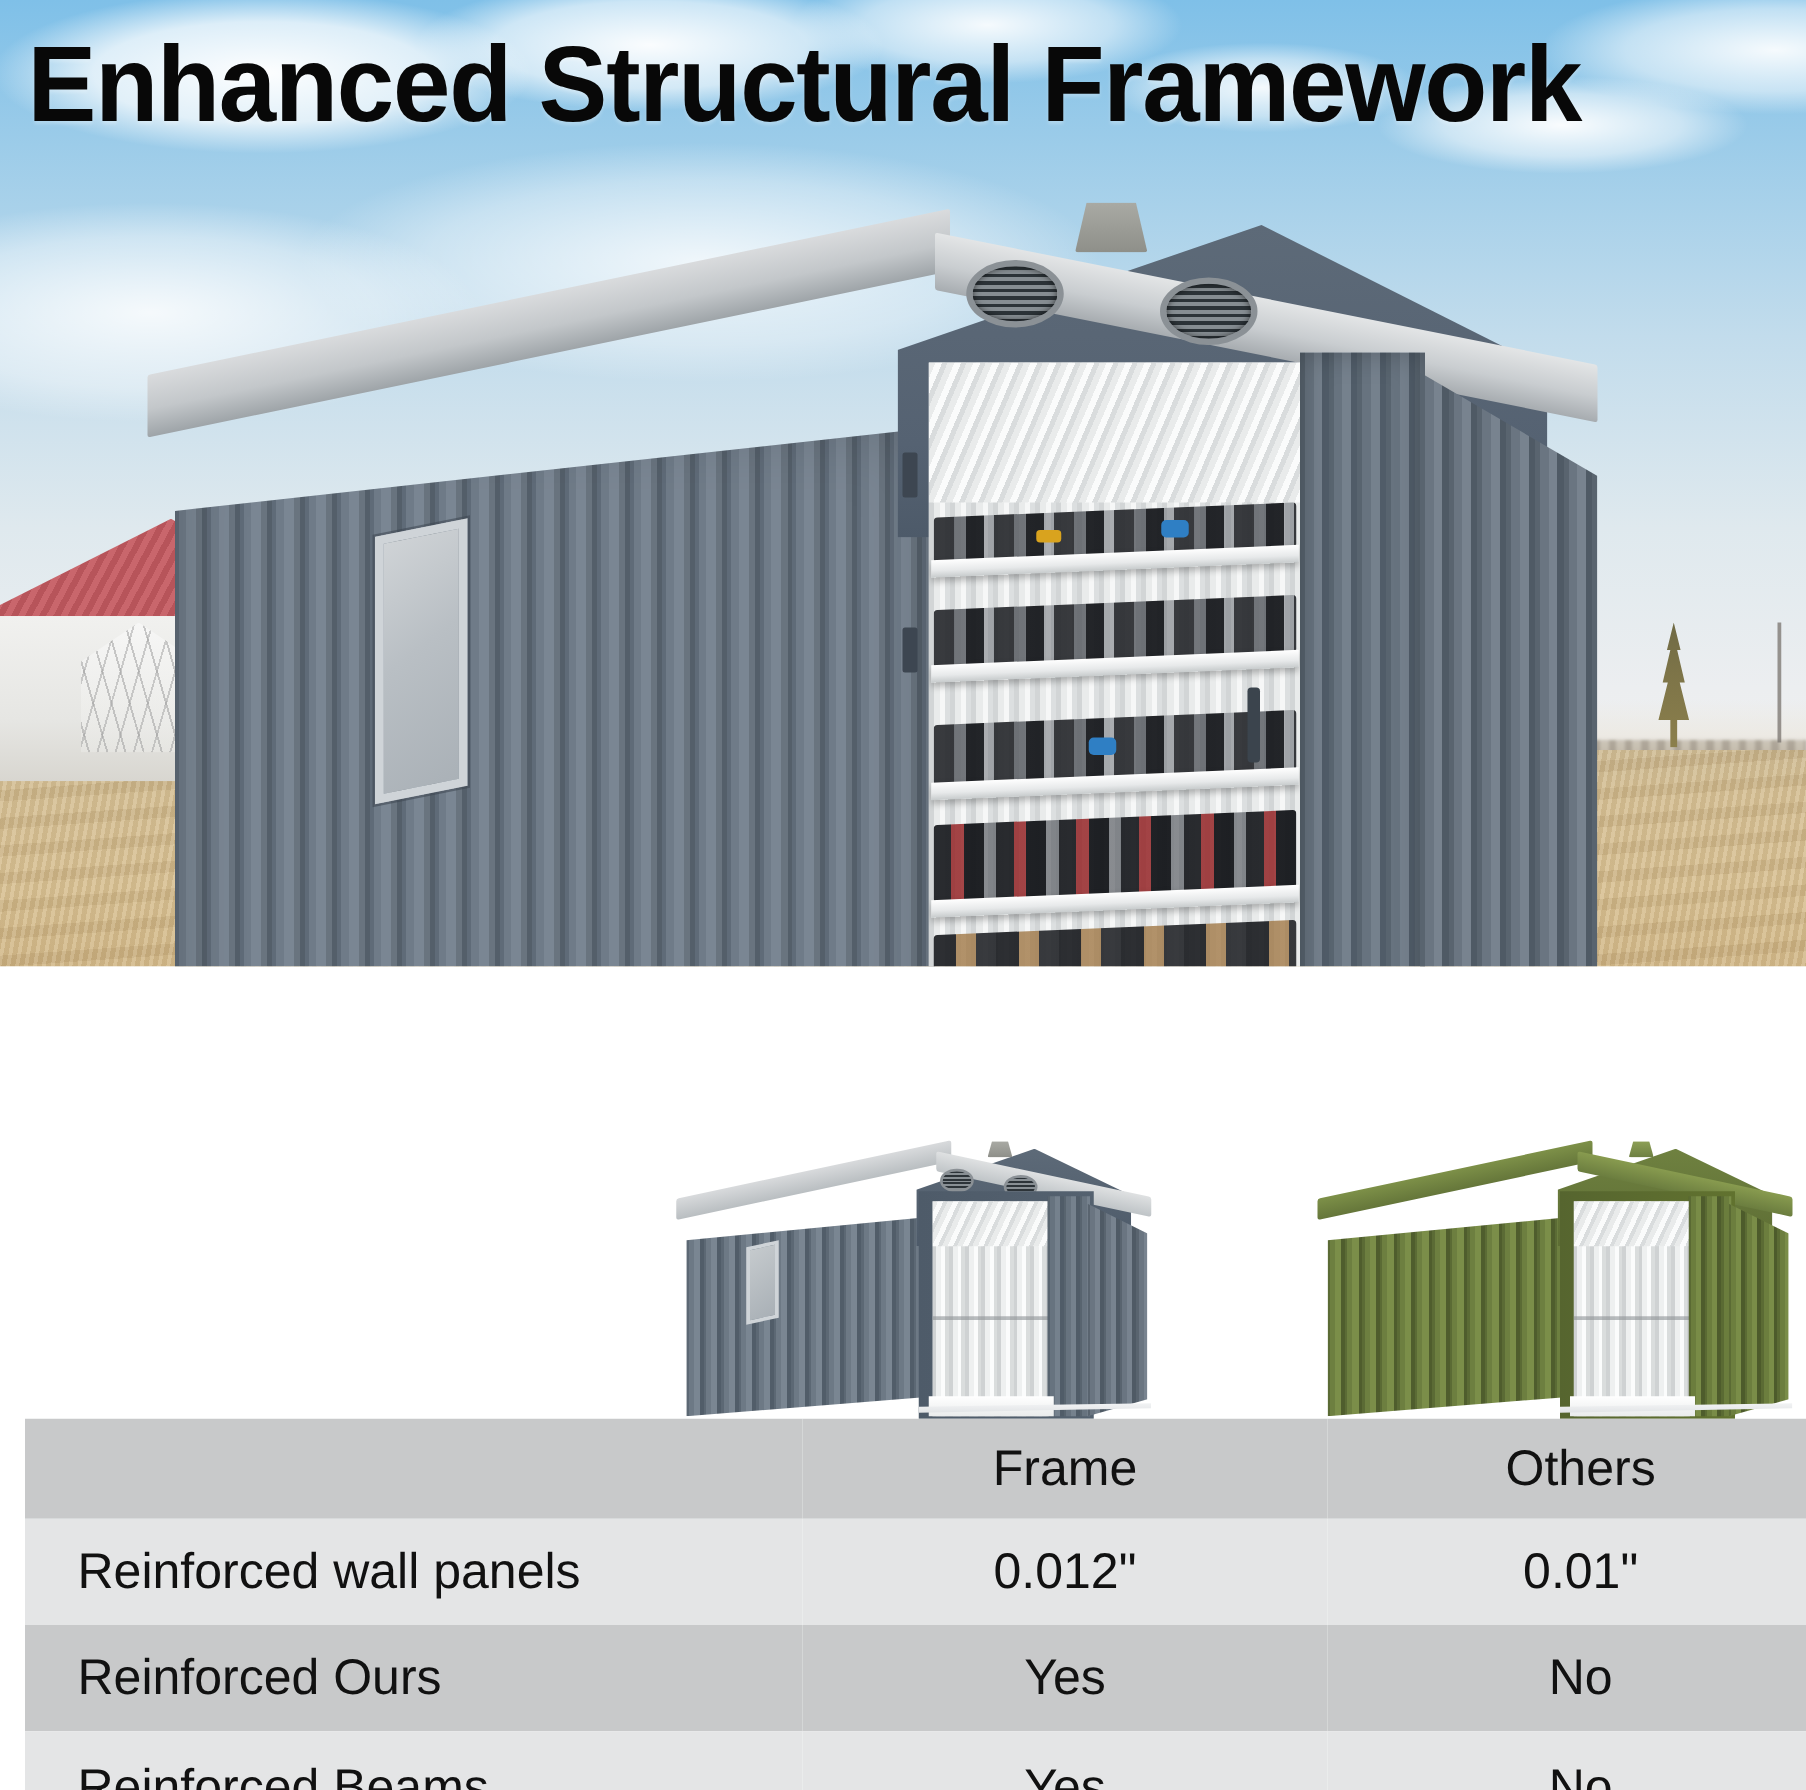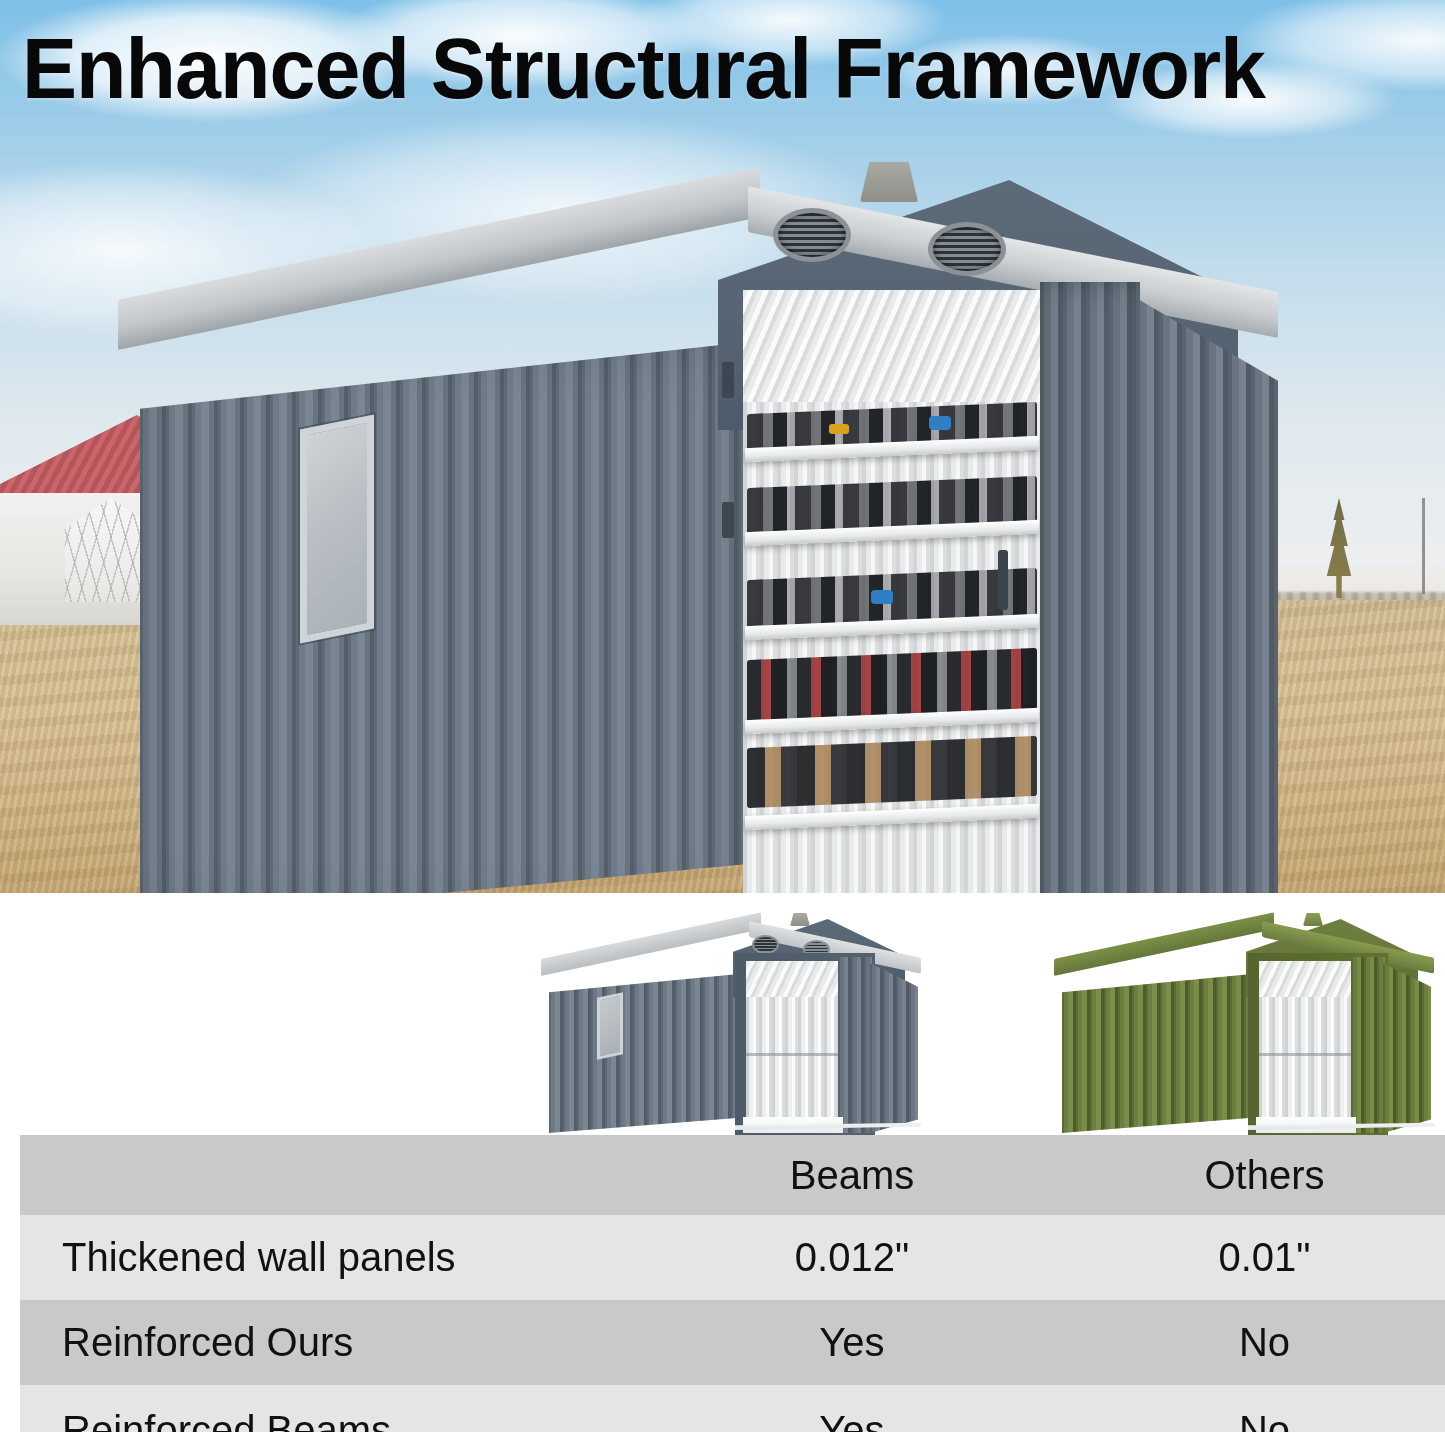--- a/index.html
+++ b/index.html
@@ -6,21 +6,21 @@
   body{
     width:1445px;height:1432px;
     background:#ffffff;
     font-family:"Liberation Sans", sans-serif;
     overflow:hidden;
     position:relative;
   }
 
   
   .hero{
-    position:absolute;left:0;top:0;width:1445px;height:893px;
+    position:absolute;left:0;top:0;width:1445px;height:773px;
     overflow:hidden;
   }
   .sky{
     position:absolute;left:0;top:0;width:1445px;height:640px;
     background:
       radial-gradient(ellipse 300px 90px at 210px 58px, rgba(255,255,255,.98) 0%, rgba(255,255,255,.72) 45%, rgba(255,255,255,0) 72%),
       radial-gradient(ellipse 250px 70px at 520px 36px, rgba(255,255,255,.96) 0%, rgba(255,255,255,.6) 50%, rgba(255,255,255,0) 75%),
       radial-gradient(ellipse 200px 60px at 790px 20px, rgba(255,255,255,.92) 0%, rgba(255,255,255,.5) 50%, rgba(255,255,255,0) 78%),
       radial-gradient(ellipse 160px 46px at 1010px 70px, rgba(255,255,255,.9) 0%, rgba(255,255,255,.45) 50%, rgba(255,255,255,0) 78%),
       radial-gradient(ellipse 190px 50px at 1250px 100px, rgba(255,255,255,.95) 0%, rgba(255,255,255,.5) 50%, rgba(255,255,255,0) 78%),
@@ -431,25 +431,25 @@
     <div class="m-floor"></div>
     <div class="m-base"></div>
   </div>
 
 </div>
 
 <table class="cmp-table">
   <tbody>
     <tr class="row-head">
       <td class="c-label"></td>
-      <td class="c-ours">Beams</td>
+      <td class="c-ours">Frame</td>
       <td class="c-others">Others</td>
     </tr>
     <tr class="row-alt">
-      <td class="c-label">Thickened wall panels</td>
+      <td class="c-label">Reinforced wall panels</td>
       <td class="c-ours">0.012"</td>
       <td class="c-others">0.01"</td>
     </tr>
     <tr class="row-base">
       <td class="c-label">Reinforced Ours</td>
       <td class="c-ours">Yes</td>
       <td class="c-others">No</td>
     </tr>
     <tr class="row-last">
       <td class="c-label">Reinforced Beams</td>

